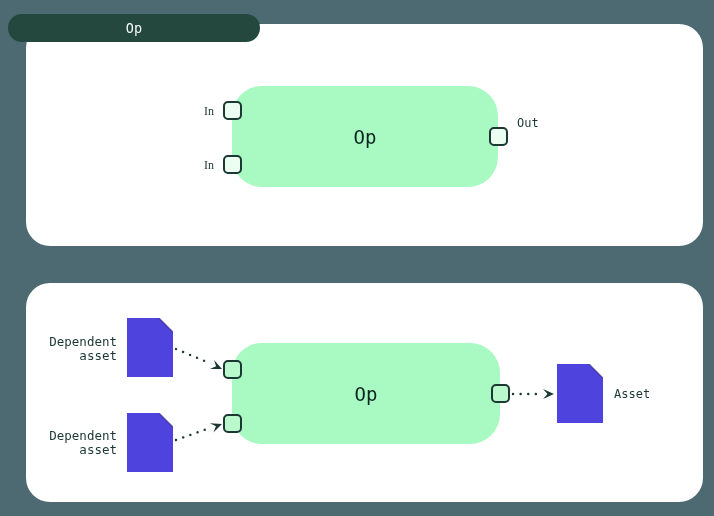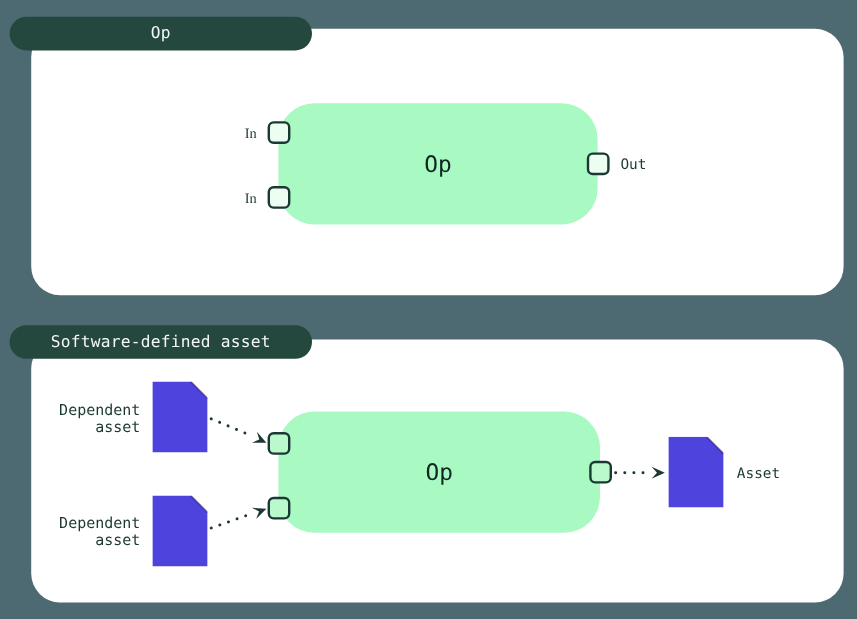--- a/index.html
+++ b/index.html
@@ -28,21 +28,21 @@
   #card-op .handle.in1{left:197px;top:77px;}
   #card-op .handle.in2{left:197px;top:131px;}
   #card-op .handle.out{left:463px;top:103px;}
   #card-sda .handle.in1{left:197px;top:77px;}
   #card-sda .handle.in2{left:197px;top:131px;}
   #card-sda .handle.out{left:465px;top:101px;}
   .portlabel{position:absolute;font-size:12px;line-height:16px;color:var(--ink);}
   .portlabel.right-align{width:50px;text-align:right;font-family:Liberation Serif, serif;}
   #card-op .lbl-in1{left:138px;top:79px;}
   #card-op .lbl-in2{left:138px;top:133px;}
-  #card-op .lbl-out{left:491px;top:105px;}
+  #card-op .lbl-out{left:491px;top:91px;}
   #card-sda .lbl-asset{left:588px;top:103px;}
   .doc{position:absolute;width:46px;height:59px;z-index:2;}
   .doc.dep1{left:101px;top:35px;}
   .doc.dep2{left:101px;top:130px;}
   .doc.outdoc{left:531px;top:81px;}
   .dep-label{position:absolute;left:21px;width:70px;text-align:right;
              font-size:12.5px;line-height:14px;color:var(--ink);}
   .dep-label.one{top:52px;} .dep-label.two{top:146px;}
   .arrows{position:absolute;left:0;top:0;width:677px;height:219px;
           pointer-events:none;z-index:1;}
@@ -63,23 +63,20 @@
 
     <span class="portlabel right-align lbl-in1">In</span>
     <span class="portlabel right-align lbl-in2">In</span>
     <span class="portlabel lbl-out">Out</span>
 
     <div class="handle in1"></div>
     <div class="handle in2"></div>
     <div class="handle out"></div>
   </div>
 
-  <div class="tab" id="tab-sda">
-    <span>Software-defined asset</span>
-  </div>
 
   <div class="card" id="card-sda">
 
     <svg class="arrows" viewBox="0 0 677 219" xmlns="http://www.w3.org/2000/svg">
       <g stroke="#1c3833" stroke-width="2.4" stroke-linecap="round" fill="none">
         <line x1="150" y1="66" x2="181" y2="79" stroke-dasharray="0.1 7.5"></line>
         <line x1="150" y1="157" x2="181" y2="146" stroke-dasharray="0.1 7.5"></line>
         <line x1="487" y1="111" x2="516" y2="111" stroke-dasharray="0.1 7.5"></line>
       </g>
       <g fill="#1c3833" stroke="none">

